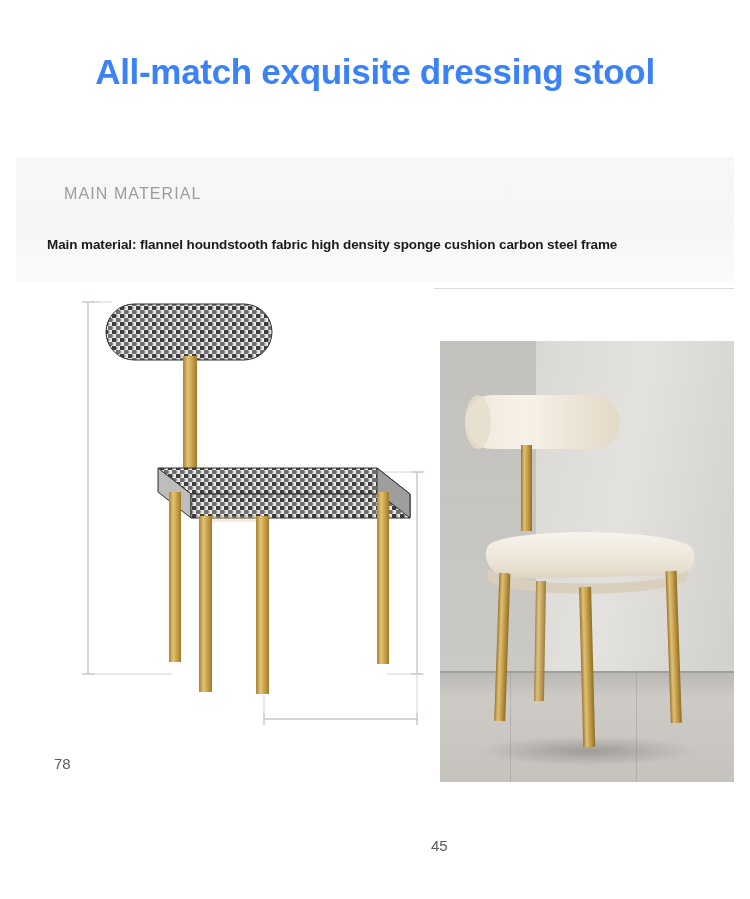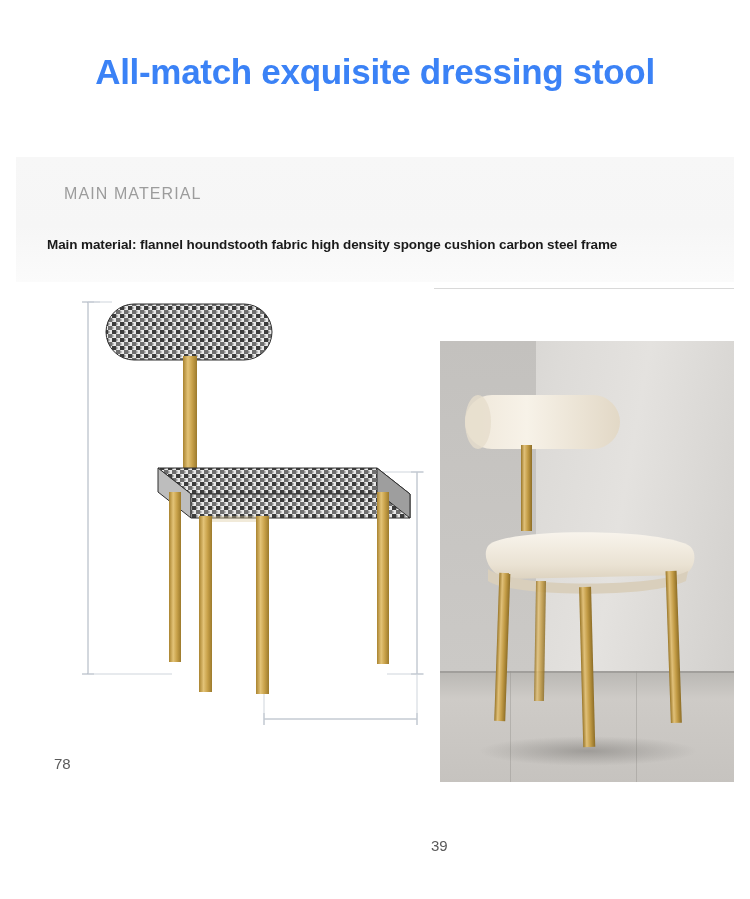--- a/index.html
+++ b/index.html
@@ -241,21 +241,21 @@
 
         <rect x="345" y="210" width="12" height="172" fill="url(#gold)"></rect>
 
         <rect x="224" y="234" width="13" height="178" fill="url(#gold)"></rect>
       </g>
 
       <path d="M180 234 L224 234 L224 240 L180 240 Z" fill="#d8c491" opacity="0.35"></path>
     </svg>
 
     <div class="dim-label dim-h">78</div>
-    <div class="dim-label dim-seat">39</div>
+    <div class="dim-label dim-seat">45</div>
 
   </div>
 
   <div class="photo">
     <div class="wall"></div>
     <div class="wall-panel"></div>
     <div class="floor"></div>
     <div class="floor-line"></div>
     <div class="floor-seam" style="left:70px;"></div>
     <div class="floor-seam" style="left:196px;"></div>

